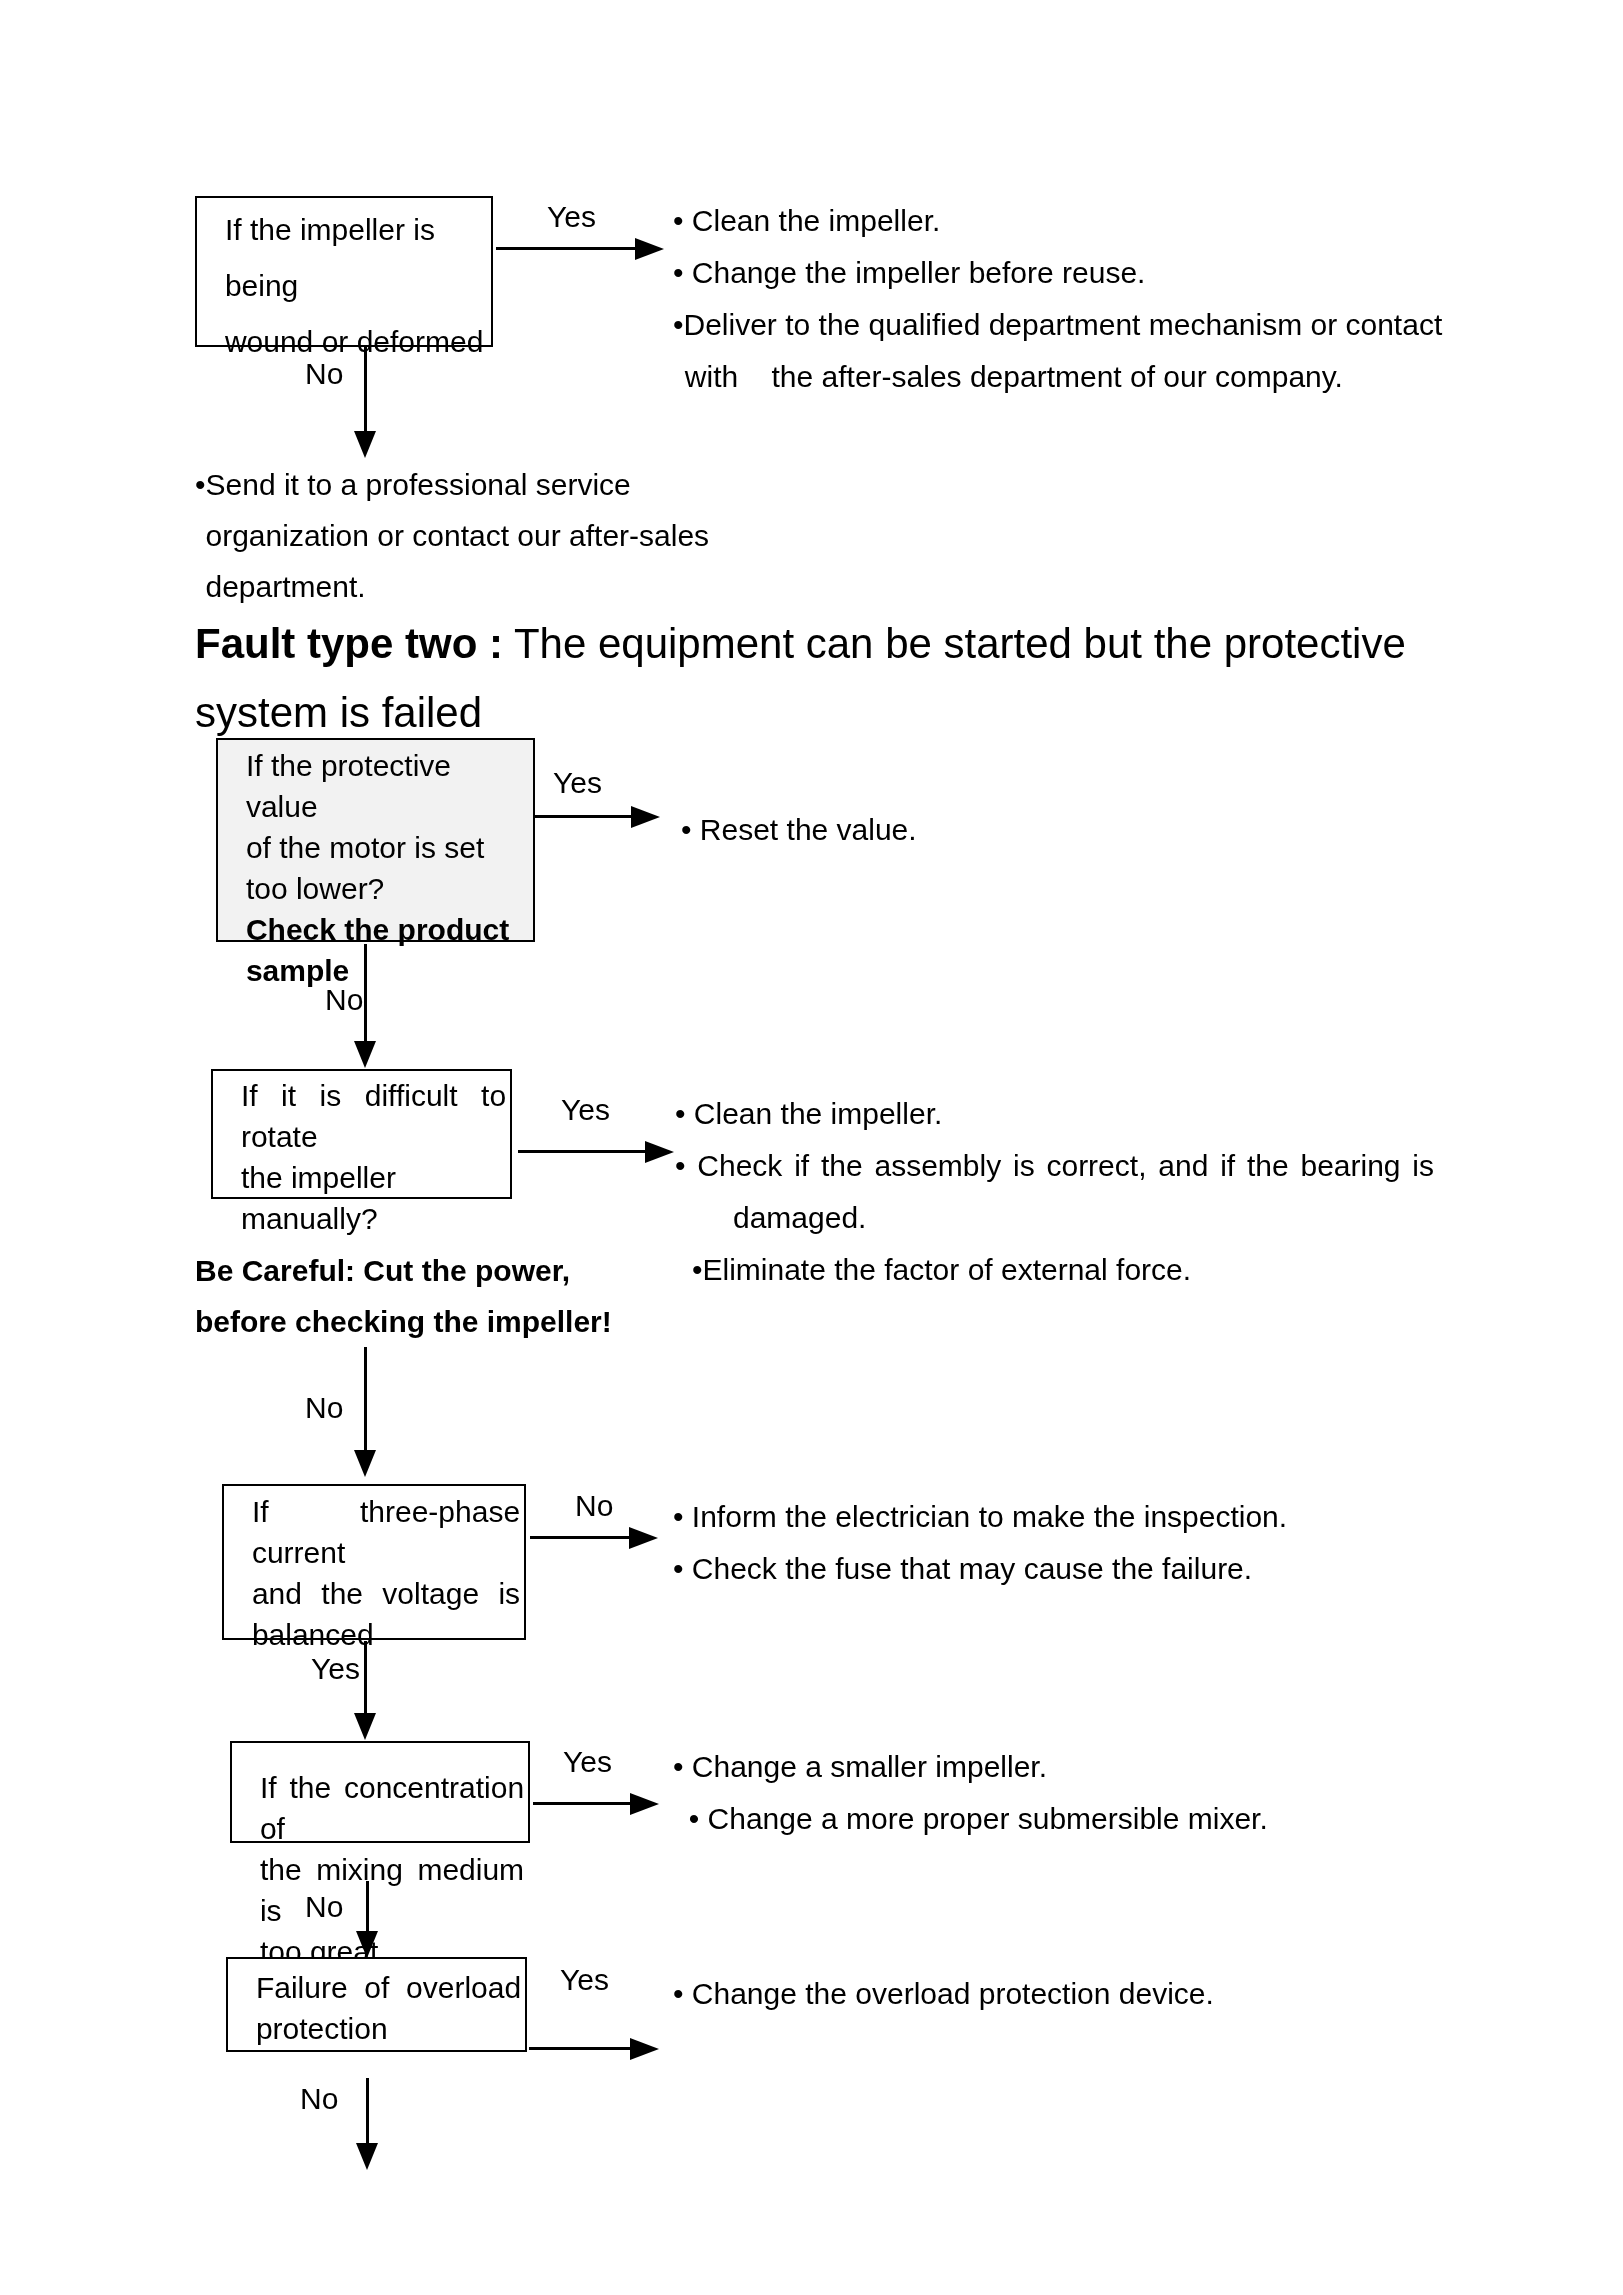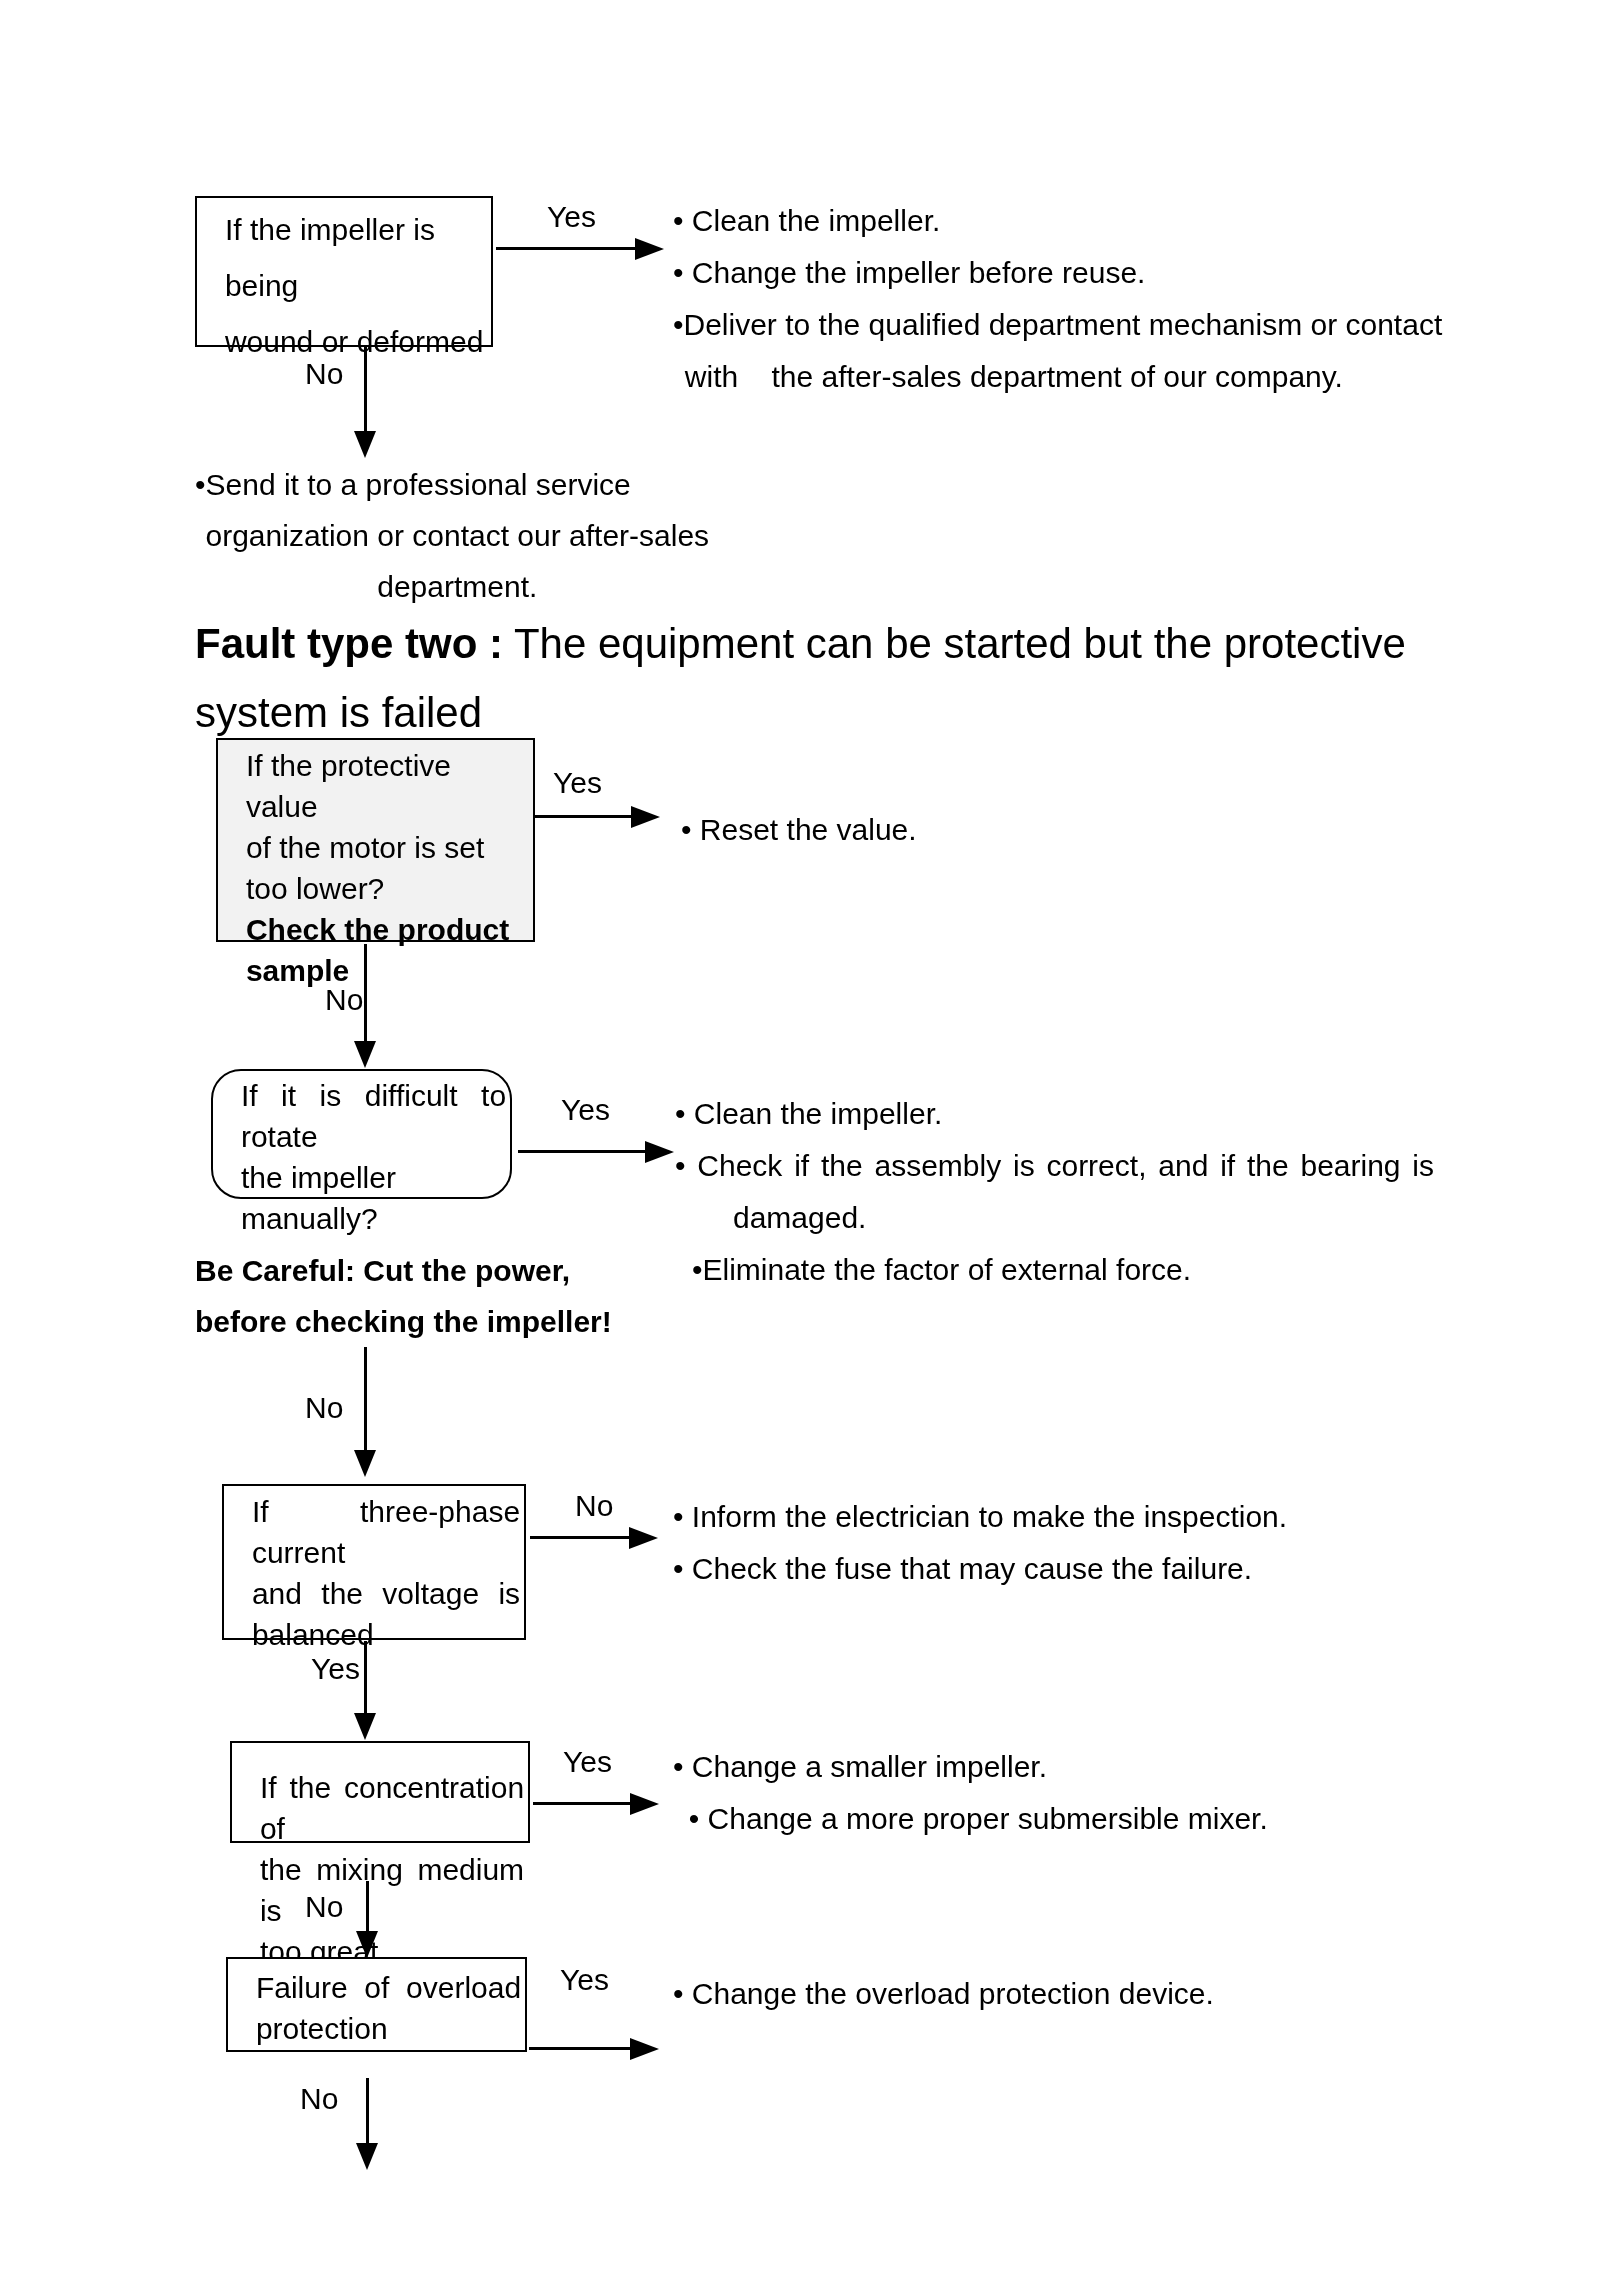--- a/index.html
+++ b/index.html
@@ -69,21 +69,21 @@
     <div class="it">•Deliver to the qualified department mechanism or contact</div>
     <div class="it pre" style="padding-left:11.8px;">with    the after-sales department of our company.</div>
   </div>
 
   <div class="lbl" style="left:305px; top:357px;">No</div>
   <div class="varrow" style="left:364px; top:347px; height:84px;"></div>
 
   <div class="list tight" style="left:195px; top:459px;">
     <div class="it">•Send it to a professional service</div>
     <div class="it" style="padding-left:10.5px;">organization or contact our after-sales</div>
-    <div class="it" style="padding-left:10.5px;text-align:center;">department.</div>
+    <div class="it" style="padding-left:10.5px;">department.</div>
   </div>
 
   <div class="heading">
     <div><span class="b">Fault type two :</span><span> The equipment can be started but the protective</span></div>
     <div>system is failed</div>
   </div>
 
   <div class="box shaded" style="left:216px; top:738px; width:319px; height:204px; padding-top:5.2px;">
     <div class="ln">If the protective value</div>
     <div class="ln">of the motor is set</div>
@@ -94,21 +94,21 @@
 
   <div class="lbl" style="left:553px; top:766px;">Yes</div>
   <div class="harrow" style="left:535px; top:815px; width:96px;"></div>
   <div class="list" style="left:681px; top:804px;">
     <div class="it">• Reset the value.</div>
   </div>
 
   <div class="lbl" style="left:325px; top:983px;">No</div>
   <div class="varrow" style="left:364px; top:944px; height:97px;"></div>
 
-  <div class="box" style="left:211px; top:1069px; width:301px; height:130px; padding-top:3.9px;border-radius:30px;">
+  <div class="box" style="left:211px; top:1069px; width:301px; height:130px; padding-top:3.9px;">
     <div class="ln j">If it is difficult to rotate</div>
     <div class="ln">the impeller manually?</div>
   </div>
 
   <div class="lbl" style="left:561px; top:1093px;">Yes</div>
   <div class="harrow" style="left:518px; top:1150px; width:127px;"></div>
 
   <div class="list" style="left:675px; top:1088px;">
     <div class="it">• Clean the impeller.</div>
     <div class="it j" style="width:759px; white-space:normal;">• Check if the assembly is correct, and if the bearing is</div>

